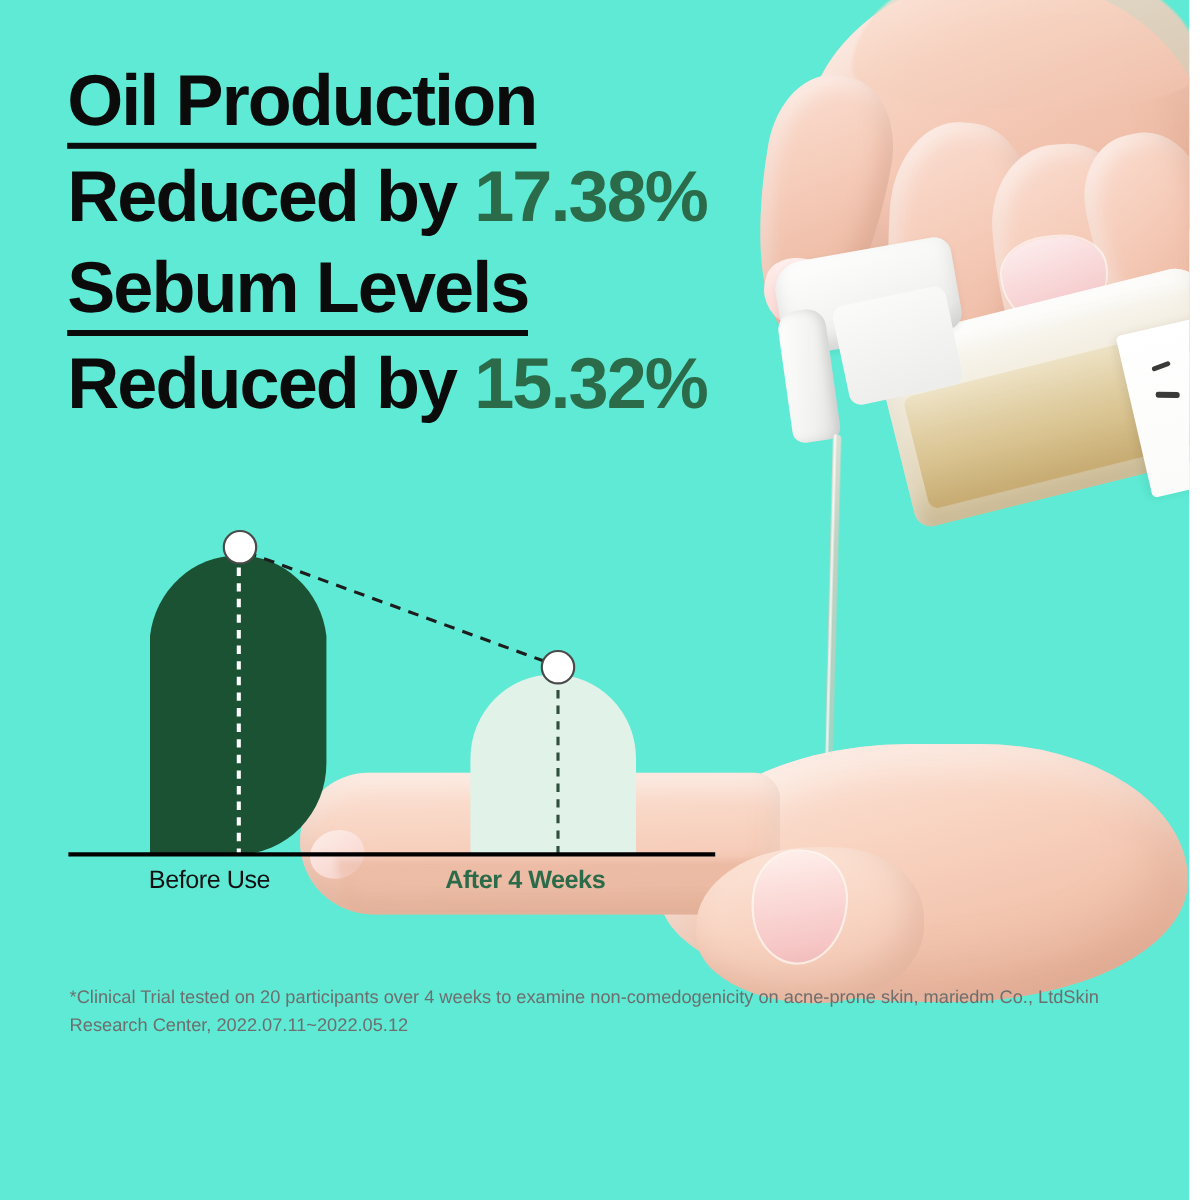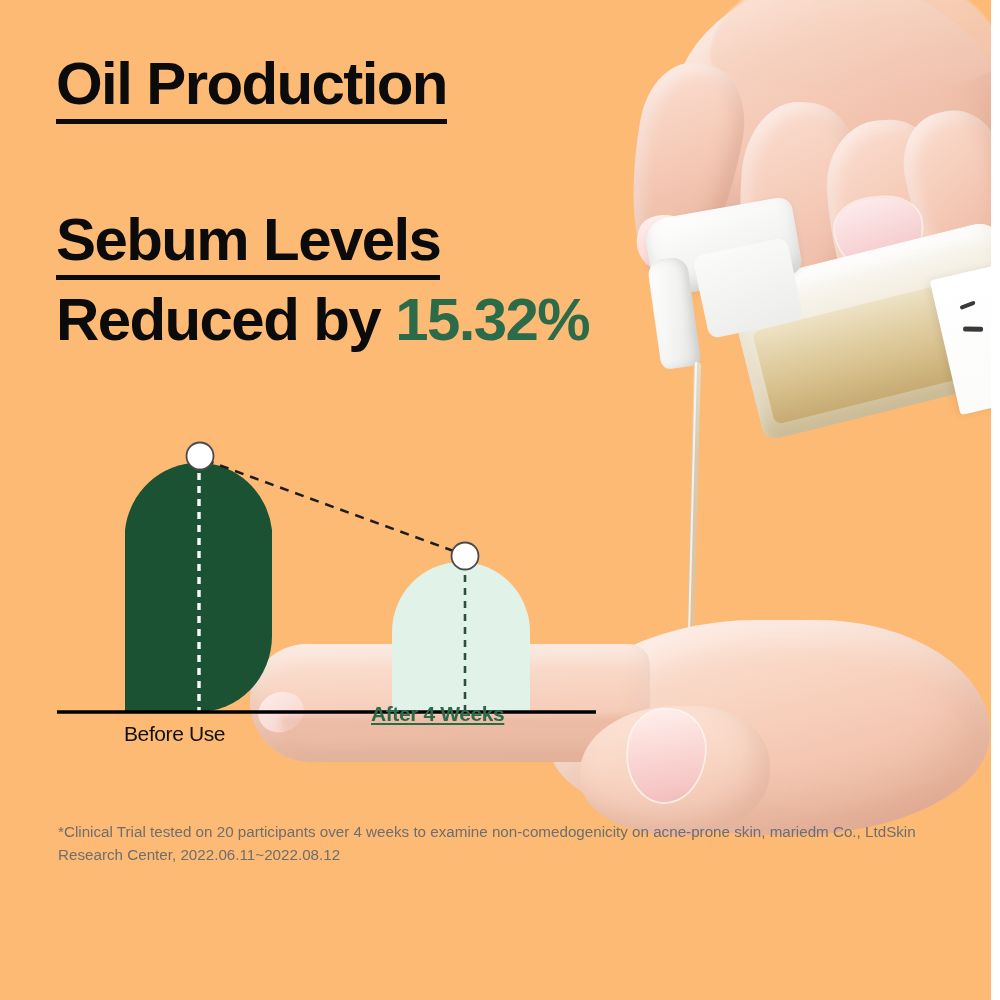--- a/index.html
+++ b/index.html
@@ -9,21 +9,21 @@
     background: #ffffff;
   }
   body {
     font-family: "Liberation Sans", sans-serif;
     -webkit-font-smoothing: antialiased;
   }
   #page {
     position: relative;
     width: 991px;
     height: 1000px;
-    background: #fdba74;
+    background: #5eead4;
     overflow: hidden;
   }
 
   
   .photo-layer {
     position: absolute;
     inset: 0;
     z-index: 1;
     pointer-events: none;
   }
@@ -278,21 +278,21 @@
 
   .axis-label {
     position: absolute;
     z-index: 4;
     font-size: 21px;
     font-weight: 700;
     letter-spacing: -0.4px;
     white-space: nowrap;
   }
   .axis-label.before { left: 124px; top: 722px; color: #111111; font-weight: 400; }
-  .axis-label.after  { left: 371px; top: 702px; color: #2b6b49; text-decoration: underline; }
+  .axis-label.after  { left: 371px; top: 722px; color: #2b6b49; }
 
   
   .footnotes {
     position: absolute;
     z-index: 5;
     left: 58px;
     top: 820px;
     width: 890px;
     color: #6e6e6e;
     font-size: 15.2px;
@@ -335,20 +335,23 @@
       <div class="palm-fold"></div>
       <div class="palm-thumb"></div>
       <div class="thumb-nail"></div>
     </div>
   </div>
 
   <div class="headline-block hb-1">
     <div class="hl-line">
       <span class="hl-top">Oil Production</span>
     </div>
+    <div class="hl-line hl-bottom">
+      <span>Reduced by </span><span class="hl-pct">17.38%</span>
+    </div>
   </div>
 
   <div class="headline-block hb-2">
     <div class="hl-line">
       <span class="hl-top">Sebum Levels</span>
     </div>
     <div class="hl-line hl-bottom">
       <span>Reduced by </span><span class="hl-pct">15.32%</span>
     </div>
   </div>
@@ -379,16 +382,16 @@
 
       <circle cx="200" cy="456" r="13.5" fill="#ffffff" stroke="#4a4a4a" stroke-width="1.8"></circle>
       <circle cx="465" cy="556" r="13.5" fill="#ffffff" stroke="#4a4a4a" stroke-width="1.8"></circle>
     </svg>
   </div>
 
   <div class="axis-label before">Before Use</div>
   <div class="axis-label after">After 4 Weeks</div>
 
   <div class="footnotes">
-    <p>*Clinical Trial tested on 20 participants over 4 weeks to examine non-comedogenicity on acne-prone skin, mariedm Co., LtdSkin Research Center, 2022.06.11~2022.08.12</p>
+    <p>*Clinical Trial tested on 20 participants over 4 weeks to examine non-comedogenicity on acne-prone skin, mariedm Co., LtdSkin Research Center, 2022.07.11~2022.05.12</p>
   </div>
 
 </div>
 
 </body></html>

